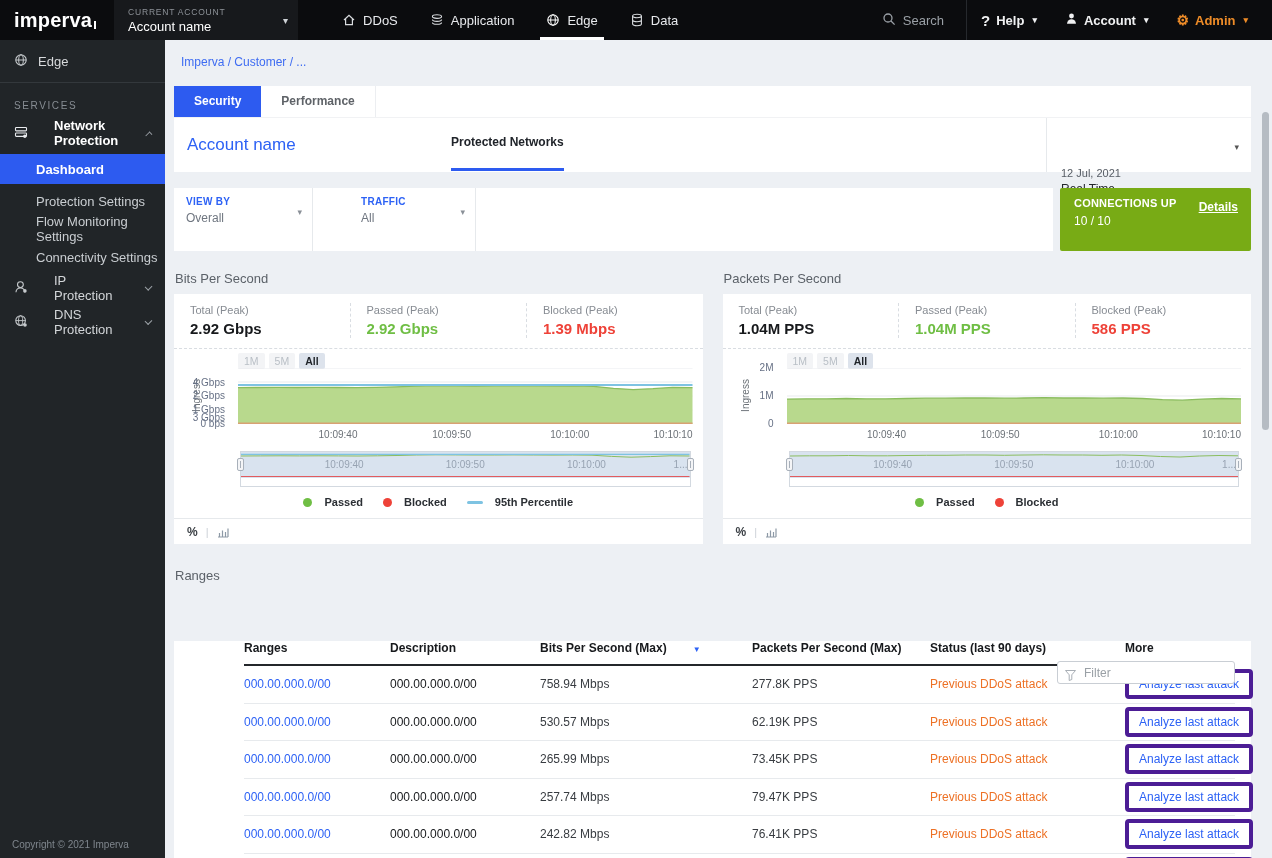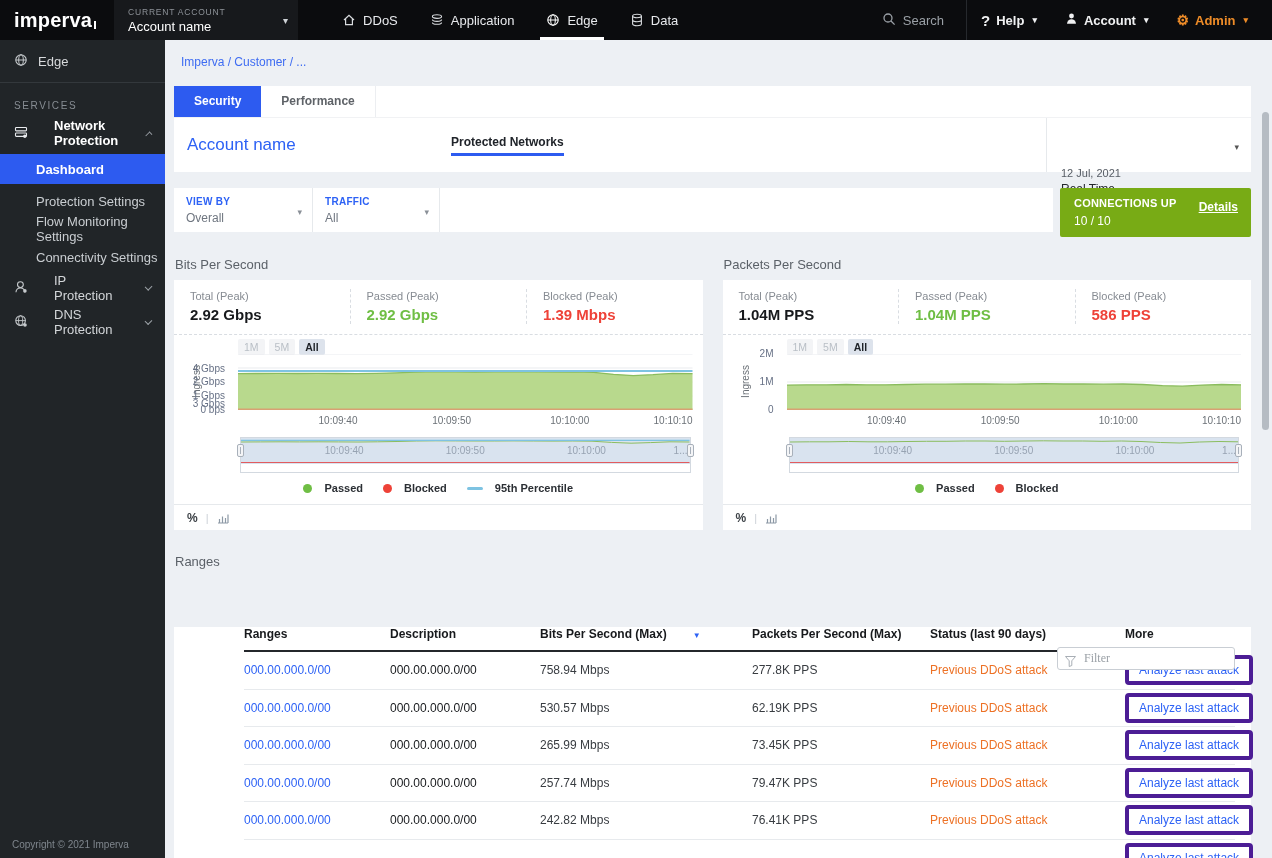--- a/index.html
+++ b/index.html
@@ -47,28 +47,28 @@
   .main { position:absolute; left:165px; top:40px; width:1107px; height:818px; }
   .breadcrumb { height:46px; padding:15px 0 0 16px; font-size:12px; color:#3e6cf2; cursor:pointer; }
 
   .tabstrip { margin:0 21px 0 9px; height:31px; background:#fff; display:flex; }
   .tab { padding:0 20px; line-height:31px; font-size:12px; cursor:pointer;font-weight:bold; }
   .tab.active { background:#2d5bf0; color:#fff; }
   .tab.idle { color:#5f6368; border-right:1px solid #eceef1; }
 
   .header-card { margin:0 21px 0 9px; height:55px; background:#fff; border-top:1px solid #f1f2f4; position:relative; display:flex; align-items:center; }
   .acct-title { font-size:17px; color:#2d62f5; padding-left:13px; }
-  .subtab { position:absolute; left:277px; top:17px; font-size:12px; font-weight:bold; color:#20242a; padding-bottom:4px; border-bottom:3px solid #2d5bf0; cursor:pointer; }
+  .subtab { position:absolute; left:277px; top:17px; font-size:12px; font-weight:bold; color:#20242a; padding-bottom:19px; border-bottom:3px solid #2d5bf0; cursor:pointer; }
   .date-box { position:absolute; right:0; top:0; bottom:0; width:205px; border-left:1px solid #e6e9ec; padding:9px 14px; cursor:pointer; }
   .date-line1 { font-size:11px; color:#565c64;margin-top:40px; }
   .date-line2 { font-size:12px; color:#22262b; margin-top:3px; }
   .date-caret { position:absolute; right:12px; top:24px; font-size:9px; color:#555; }
 
   .filter-row { margin:16px 21px 0 9px; display:flex; }
-  .fcard { flex:1; background:#fff; height:44px; display:flex; }
+  .fcard { flex:1; background:#fff; height:63px; display:flex;gap:36px; }
   .fsel { width:139px; padding:8px 12px; border-right:1px solid #e6e9ec; position:relative; cursor:pointer; }
   .fsel.second { width:127px; }
   .fsel-label { font-size:10px; font-weight:bold; color:#2d62f5; letter-spacing:.3px; }
   .fsel-value { font-size:12px; color:#6f7680; margin-top:4px; }
   .fsel-caret { position:absolute; right:10px; top:19px; font-size:9px; color:#8a9097; }
   .conn-card { width:191px; margin-left:7px; background:#78ab15; color:#fff; padding:9px 14px; position:relative; border-radius:2px; }
   .conn-label { font-size:11px; font-weight:bold; letter-spacing:.2px; }
   .conn-value { font-size:12px; margin-top:5px; }
   .conn-details { position:absolute; right:13px; top:12px; font-size:12px; font-weight:bold; color:#fff; text-decoration:underline; cursor:pointer; }
 
@@ -110,21 +110,21 @@
   .leg-line { width:16px; height:3px; border-radius:2px; }
   .chart-foot { position:absolute; left:0; right:0; top:224px; bottom:0; border-top:1px solid #e6e9ec; display:flex; align-items:center; gap:8px; padding:0 13px; }
   .pct-ic { font-size:12px; font-weight:bold; color:#3c4146; cursor:pointer; }
   .foot-sep { color:#ccd1d7; font-size:11px; }
   .bars-ic { cursor:pointer; display:flex; }
 
   
   .ranges-title { font-size:13px; color:#5b6168; margin:24px 0 8px 10px; }
   .ranges-card { margin:0 21px 0 9px; background:#fff; height:700px; position:relative; }
   .filter-input-wrap { position:absolute; right:16px; top:20px; width:178px; height:23px; }
-  .filter-input { width:100%; height:100%; border:1px solid #c9ced4; border-radius:3px; font-size:12px; color:#6b7177; padding:0 8px 0 26px; outline:none; font-family:Liberation Serif, serif; }
+  .filter-input { width:100%; height:100%; border:1px solid #c9ced4; border-radius:3px; font-size:12px; color:#6b7177; padding:0 8px 0 26px; outline:none; font-family:Liberation Sans, sans-serif; }
   .filter-input::placeholder { color:#9aa0a6; }
   .funnel { position:absolute; left:8px; top:6px; }
   .rtable { margin:58px 16px 0 70px; }
   .rhead { display:grid; grid-template-columns:146px 150px 212px 178px 195px 1fr; align-items:center; padding-bottom:9px; border-bottom:2px solid #24272b; font-size:12px; font-weight:bold; color:#17191c; }
   .sort-caret { font-size:8px; color:#2d62f5; margin-left:26px; }
   .rrow { display:grid; grid-template-columns:146px 150px 212px 178px 195px 1fr; align-items:center; height:37.5px; border-bottom:1px solid #e7eaed; font-size:12px; }
   .cell-range { color:#2d62f5; cursor:pointer; }
   .cell-desc { color:#17191c; }
   .cell-num { color:#383c41; }
   .cell-status { color:#ed7125; cursor:pointer; }

